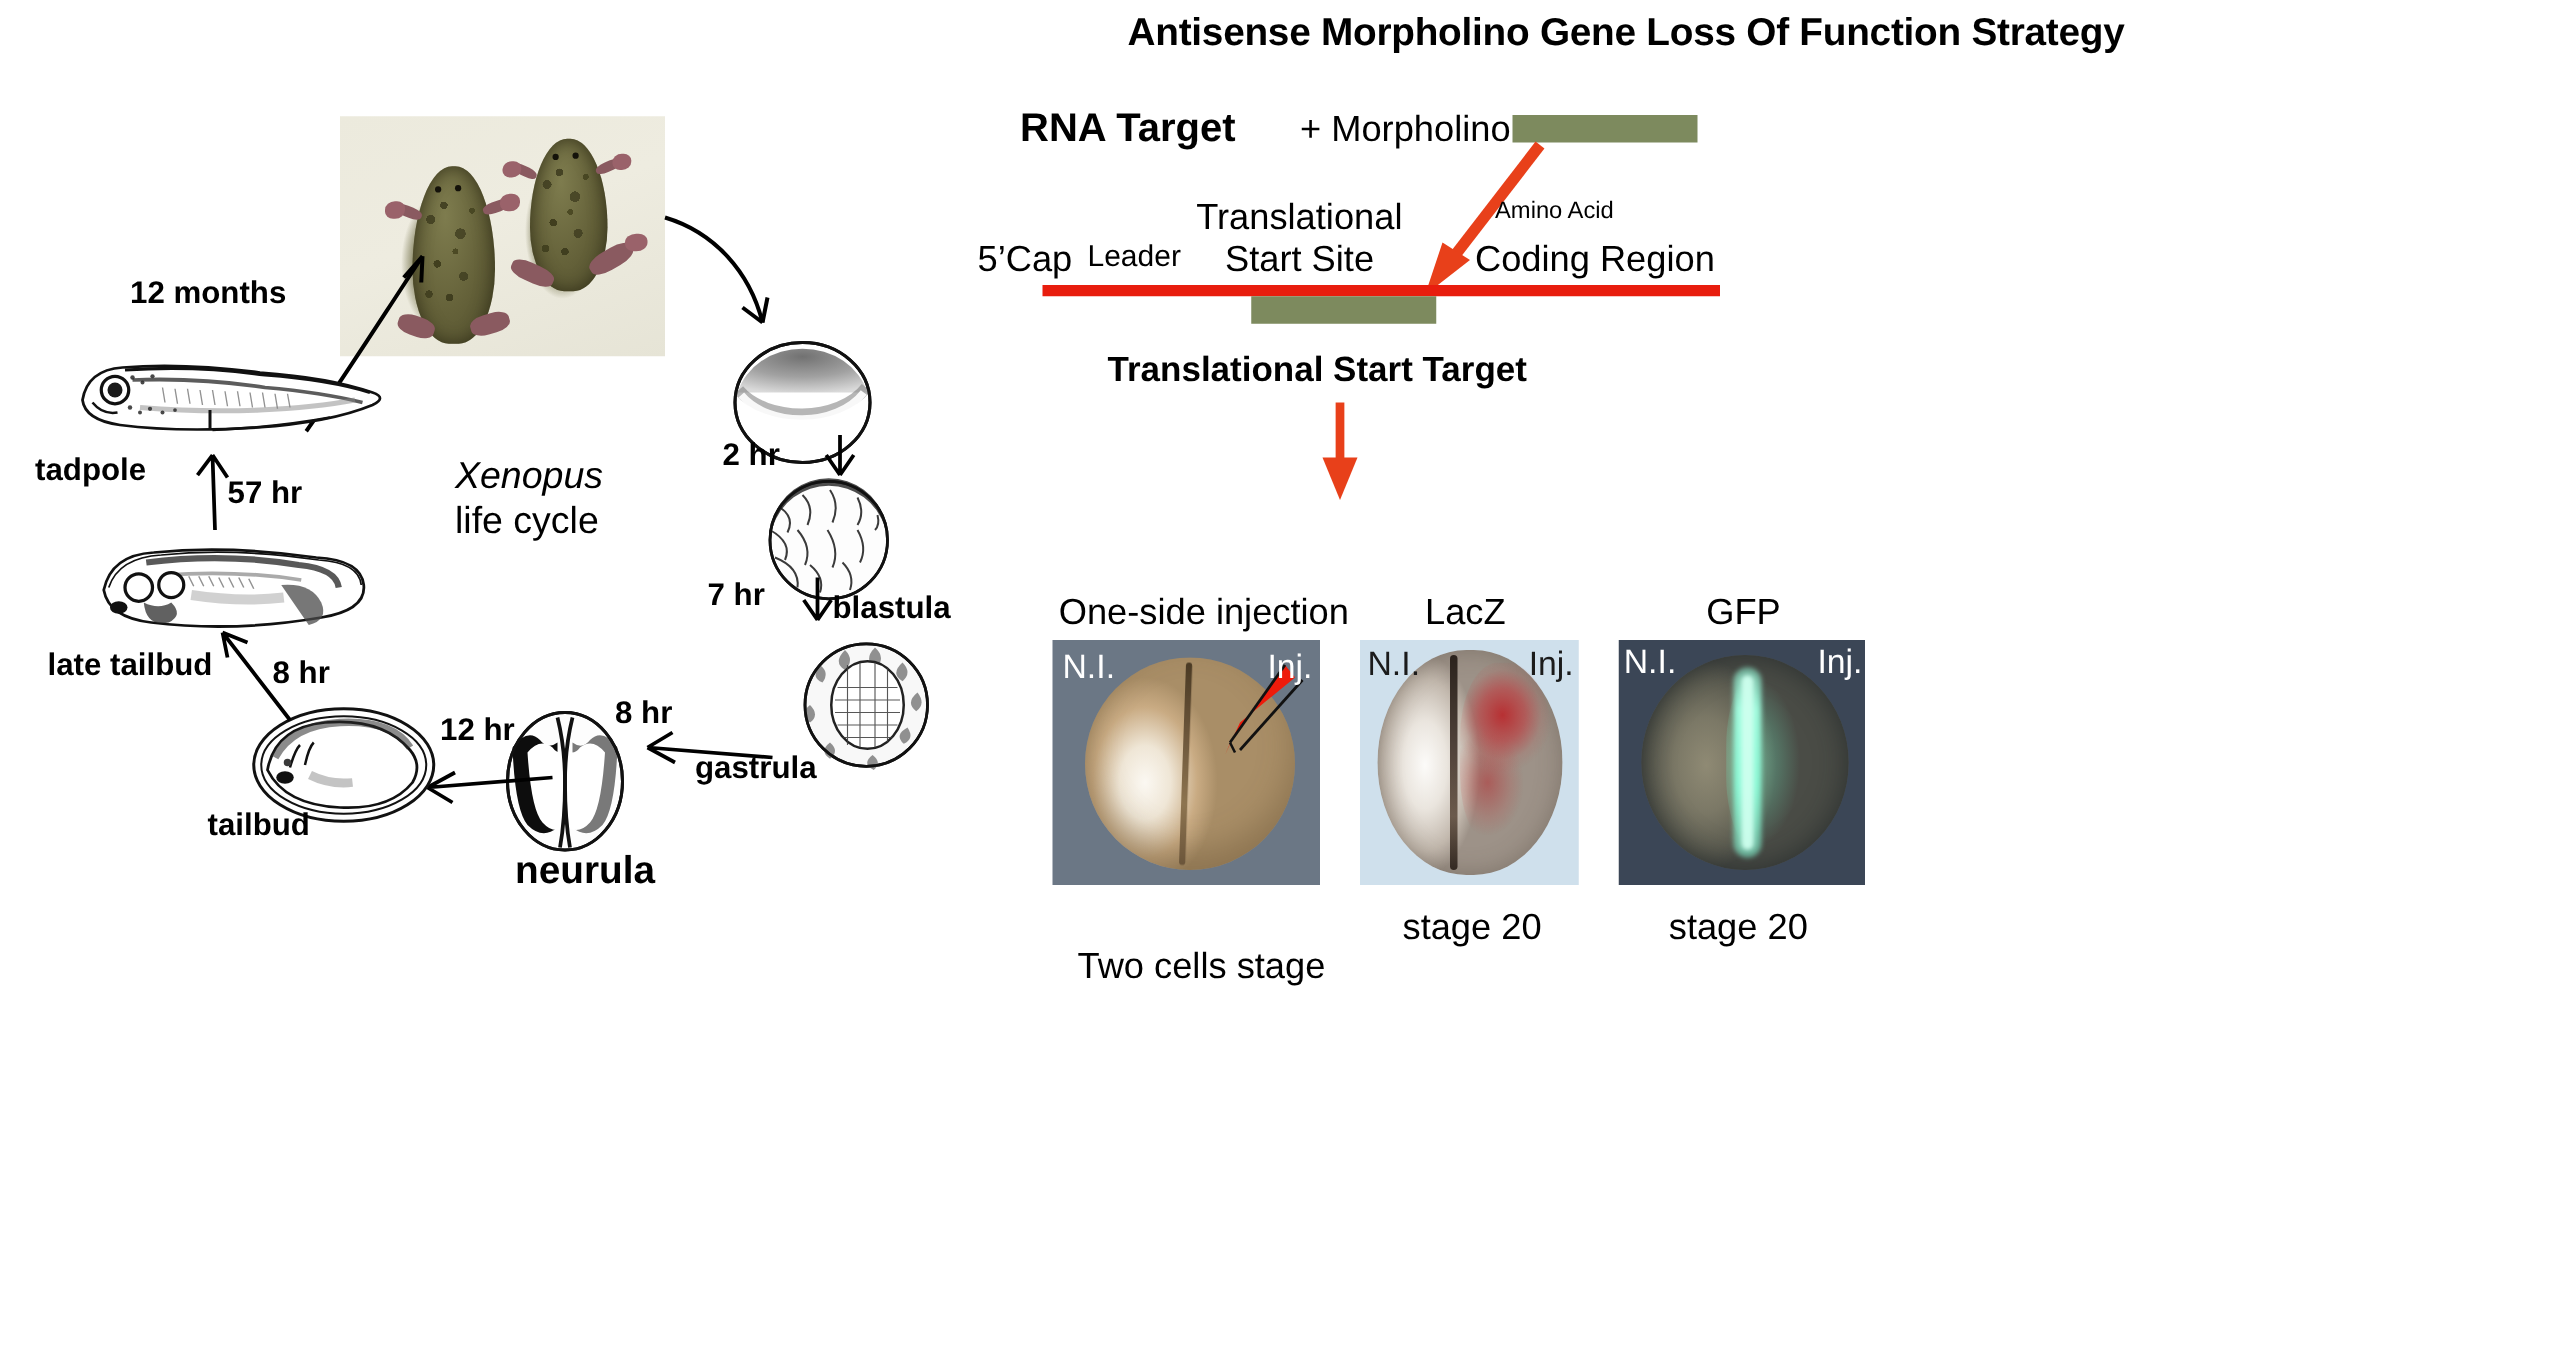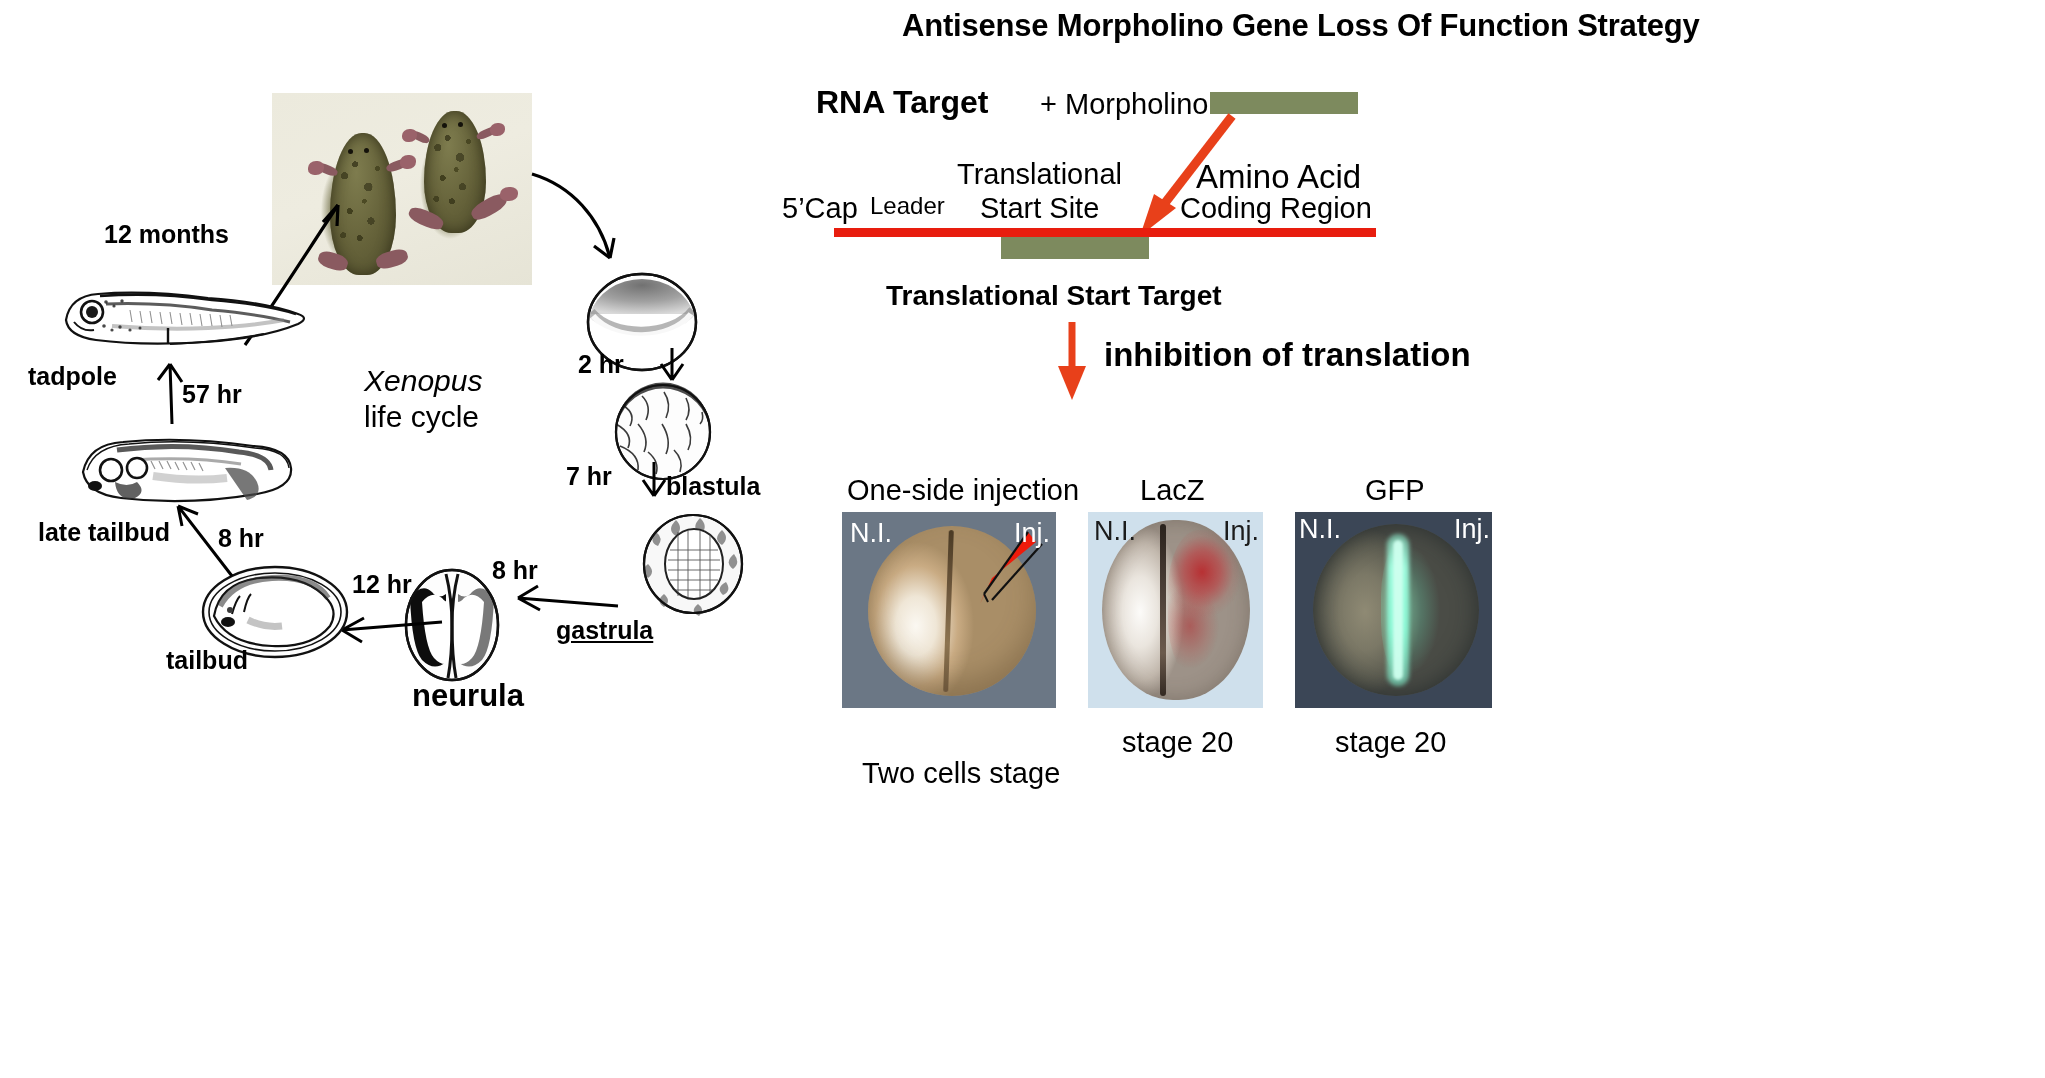--- a/index.html
+++ b/index.html
@@ -158,21 +158,21 @@
       <path d="M 26 84 q 8 7 0 13 q -9 -6 0 -13"></path>
       <path d="M 10 54 q 8 8 0 14 q -9 -7 0 -14"></path>
     </g>
     <ellipse cx="56" cy="54" rx="29" ry="35" fill="#ffffff" stroke="#222" stroke-width="2"></ellipse>
     <g stroke="#3a3a3a" stroke-width=".9" opacity=".85" fill="none">
       <path d="M 32 40 h 48 M 30 50 h 52 M 30 60 h 52 M 32 70 h 48 M 36 80 h 40"></path>
       <path d="M 40 22 v 64 M 50 20 v 68 M 62 20 v 68 M 72 24 v 60"></path>
     </g>
     <circle cx="55" cy="54" r="49" fill="none" stroke="#111" stroke-width="2.2"></circle>
   </svg>
-  <div class="abs lbl" style="left:556px;top:616px;font-size:25px;text-decoration:underline;">gastrula</div>
+  <div class="abs lbl" style="left:556px;top:600px;font-size:25px;">gastrula</div>
   <div class="abs lbl" style="left:492px;top:556px;font-size:25px;">8 hr</div>
   <svg class="ink" style="left:512px;top:582px;width:110px;height:42px;" viewBox="0 0 110 42">
     <path d="M 106 24 L 6 16 M 6 16 L 26 4 M 6 16 L 28 28" stroke="#000" stroke-width="3" fill="none"></path>
   </svg>
 
   <svg class="ink" style="left:400px;top:568px;width:105px;height:115px;" viewBox="0 0 105 115">
     <ellipse cx="52" cy="57" rx="46" ry="55" fill="#fdfdfd" stroke="#111" stroke-width="2.4"></ellipse>
     <path d="M 10 30 q 12 -16 22 -6 q 6 8 14 2 l 0 68 q -12 10 -24 -2 q -10 -12 -12 -62 Z" fill="#0d0d0d"></path>
     <path d="M 94 30 q -12 -16 -22 -6 q -6 8 -14 2 l 0 68 q 12 10 24 -2 q 10 -12 12 -62 Z" fill="#0d0d0d" opacity=".55"></path>
     <path d="M 22 34 q 10 -12 20 -4 q 5 7 12 2 l 0 60 q -10 9 -20 -2 q -9 -10 -12 -56 Z" fill="#fff"></path>
@@ -268,35 +268,34 @@
 
   <svg class="ink" style="left:100px;top:112px;width:140px;height:125px;" viewBox="0 0 140 125">
     <path d="M 122 4 L 48 100" stroke="#e8401a" stroke-width="9" fill="none"></path>
     <path d="M 30 124 L 44 82 L 66 96 Z" fill="#e8401a"></path>
   </svg>
 
   <div class="abs lbl-reg" style="left:-228px;top:192px;font-size:29px;">5’Cap</div>
   <div class="abs lbl-reg" style="left:-140px;top:192px;font-size:24px;">Leader</div>
   <div class="abs lbl-reg" style="left:-53px;top:158px;font-size:29px;">Translational</div>
   <div class="abs lbl-reg" style="left:-30px;top:192px;font-size:29px;">Start Site</div>
-  <div class="abs lbl-reg" style="left:186px;top:158px;font-size:33px;">Amino Acid</div>
+  <div class="abs lbl-reg" style="left:186px;top:158px;font-size:19px;">Amino Acid</div>
   <div class="abs lbl-reg" style="left:170px;top:192px;font-size:29px;">Coding Region</div>
 
   <div class="rna-line" style="left:-176px;top:228px;width:542px;height:9px;"></div>
 
   <div class="mo-bar" style="left:-9px;top:237px;width:148px;height:22px;"></div>
 
   <div class="abs lbl" style="left:-124px;top:280px;font-size:28px;">Translational Start Target</div>
 
   <svg class="ink" style="left:40px;top:320px;width:46px;height:82px;" viewBox="0 0 46 82">
     <path d="M 22 2 L 22 52" stroke="#e8401a" stroke-width="7" fill="none"></path>
     <path d="M 22 80 L 8 46 L 36 46 Z" fill="#e8401a"></path>
   </svg>
 
-  <div class="abs lbl" style="left:94px;top:336px;font-size:33px;">inhibition of translation</div>
 
 
   <div class="abs lbl-reg" style="left:-163px;top:474px;font-size:29px;">One-side injection</div>
   <div class="abs lbl-reg" style="left:130px;top:474px;font-size:29px;">LacZ</div>
   <div class="abs lbl-reg" style="left:355px;top:474px;font-size:29px;">GFP</div>
 
   <div class="panel-photo" style="left:-168px;top:512px;width:214px;height:196px;background:#6b7785;">
     <div class="embryo" style="left:26px;top:14px;width:168px;height:170px;
          background:
            radial-gradient(ellipse 58px 84px at 48px 100px, #fbf8f2 0%, #efe6d6 35%, #c9ab83 72%, #a98e67 100%),

